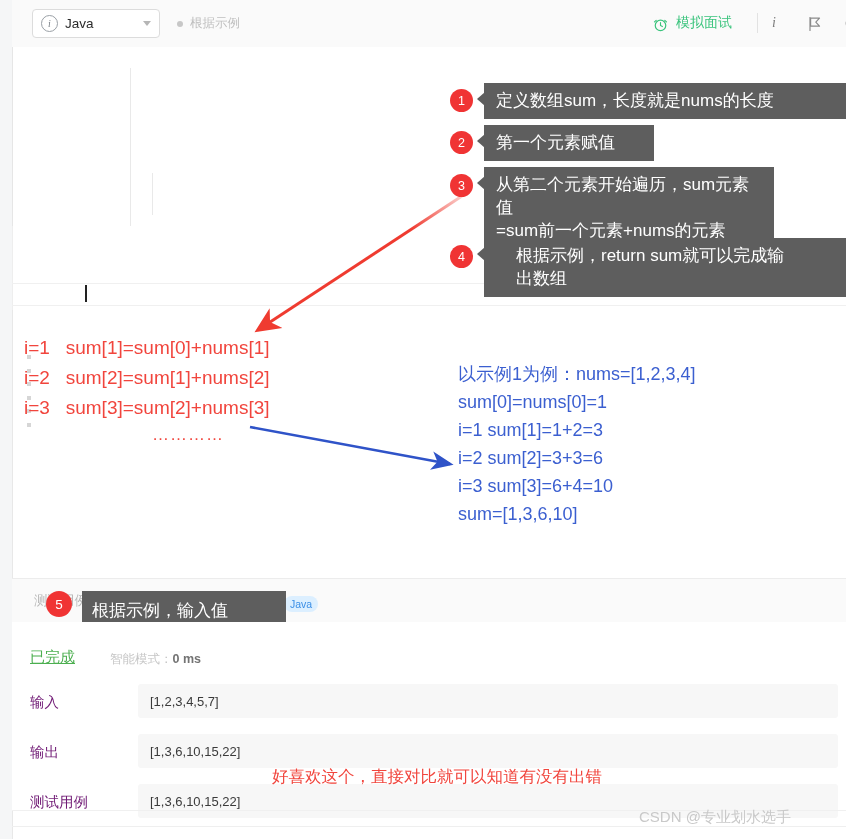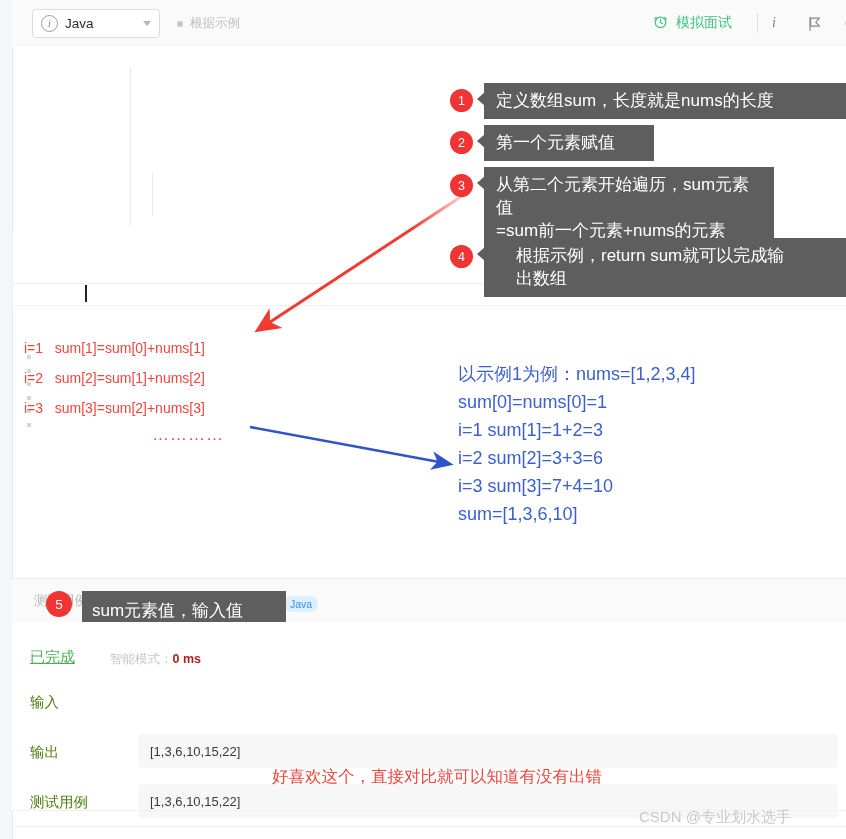--- a/index.html
+++ b/index.html
@@ -25,21 +25,21 @@
   #lang-icon{width:15px;height:15px;border-radius:50%;border:1.3px solid #9aa0a6;color:#7a8087;
     font-size:10px;font-style:italic;font-family:"Liberation Serif",serif;
     display:flex;align-items:center;justify-content:center;line-height:1;flex:0 0 auto;}
   #lang-label{margin-left:7px;font-size:13.5px;color:#2b2b2b;}
   #lang-caret{margin-left:auto;width:0;height:0;border-left:4.5px solid transparent;border-right:4.5px solid transparent;border-top:5px solid #b6b6b6;}
 
   #smart-mode{left:165px;top:15px;display:flex;align-items:center;}
   #smart-dot{width:6px;height:6px;border-radius:50%;background:#c7c7c7;}
   #smart-label{margin-left:7px;font-size:12.5px;color:#bfbfbf;}
 
-  #interview{left:641px;top:14px;display:flex;align-items:flex-start;font-family:Liberation Serif, serif;}
+  #interview{left:641px;top:14px;display:flex;align-items:flex-end;font-family:Liberation Serif, serif;}
   #clock-icon{width:15px;height:15px;position:relative;}
   #clock-icon svg{display:block;}
   #interview-label{margin-left:8px;font-size:14px;color:#3bc47d;}
   #tb-div{left:745px;top:13px;width:1px;height:20px;background:#e2e2e2;}
   #info-icon{left:760px;top:15px;font-size:14px;font-style:italic;color:#7d7d7d;font-family:"Liberation Serif",serif;}
   #flag-icon{left:796px;top:16px;}
   #undo-icon{left:832px;top:15px;}
 
   
   #editor{left:12px;top:47px;width:834px;height:263px;background:#fff;overflow:hidden;}
@@ -67,40 +67,40 @@
   #tip4{left:484px;top:238px;width:362px;padding-left:32px;}
   #bdg4{left:450px;top:245px;}
   #tip5{left:82px;top:591px;width:204px;height:41px;font-size:17px;line-height:29px;padding:5px 10px;}
   #tip5:before{display:none;}
   #bdg5{left:46px;top:591px;width:26px;height:26px;font-size:13.5px;}
 
   
   #arrows{left:0;top:0;width:846px;height:839px;pointer-events:none;}
 
   
-  #note-red{left:24px;top:333px;color:#f1453d;font-size:14px;line-height:30px;white-space:pre;
+  #note-red{left:24px;top:333px;color:#f1453d;font-size:19px;line-height:30px;white-space:pre;
       font-family:"Liberation Sans",sans-serif;}
   #note-dots{left:152px;top:425px;color:#f1453d;font-size:17px;letter-spacing:1px;}
   #note-blue{left:458px;top:360px;color:#3b5fd0;font-size:18px;line-height:28px;white-space:pre;}
 
   
   #console-top{left:12px;top:578px;width:834px;height:1px;background:#ececec;}
   #tabbar{left:12px;top:579px;width:834px;height:43px;background:#fafafa;border-bottom:1px solid #ececec;}
   .tab{position:absolute;top:13px;font-size:13.5px;color:#b8b8b8;}
   #tab0{left:22px;} #tab1{left:152px;}
   #lock-icon{left:272px;top:596px;}
   #beta{left:284px;top:596px;background:#dcefff;color:#3a8ee6;font-size:10.5px;
       border-radius:9px;padding:2px 6px;}
 
   #result{left:12px;top:622px;width:834px;height:189px;background:#fff;}
   #status{left:30px;top:648px;font-size:15px;color:#4caf50;}
   #runtime{left:110px;top:651px;font-size:12.5px;color:#c6c6c6;}
-  #runtime b{color:#b91c1c;font-weight:bold;}
-
-  .row-label{position:absolute;left:30px;font-size:14.5px;color:#4d7c0f;}
+  #runtime b{color:#737373;font-weight:bold;}
+
+  .row-label{position:absolute;left:30px;font-size:14.5px;color:#701a75;}
   .row-box{position:absolute;left:138px;width:700px;height:34px;background:#f7f7f7;
       border-radius:3px;display:flex;align-items:center;padding-left:12px;box-sizing:border-box;
       font-size:13px;color:#3a3a3a;}
 
   #note-bottom{left:272px;top:766px;color:#f1453d;font-size:16.5px;}
   #watermark{left:639px;top:808px;font-size:15px;color:#c9c9c9;}
   #wm-rule{left:12px;top:826px;width:834px;height:1px;background:#efefef;}
   #res-sep{left:12px;top:810px;width:834px;height:1px;background:#f0f0f0;}
 </style>
 </head>
@@ -198,46 +198,47 @@
 <div class="badge" id="bdg4">4</div>
 
 <div class="abs" id="note-red">i=1   sum[1]=sum[0]+nums[1]
 i=2   sum[2]=sum[1]+nums[2]
 i=3   sum[3]=sum[2]+nums[3]</div>
 <div class="abs" id="note-dots">…………</div>
 <div class="abs" id="note-blue">以示例1为例：nums=[1,2,3,4]
 sum[0]=nums[0]=1
 i=1 sum[1]=1+2=3
 i=2 sum[2]=3+3=6
-i=3 sum[3]=7+4=10
+i=3 sum[3]=6+4=10
 sum=[1,3,6,10]</div>
 
 <div class="abs" id="console-top"></div>
 <div class="abs" id="tabbar">
   <div class="tab" id="tab0">测试用例</div>
   <div class="tab" id="tab1">代码执行器</div>
 </div>
 <div class="abs" id="lock-icon">
   <svg width="11" height="13" viewBox="0 0 11 13">
     <path d="M3 5.4 V3.6 a2.5 2.5 0 0 1 5 0 V5.4" fill="none" stroke="#c98a2b" stroke-width="1.3"></path>
     <rect x="1.3" y="5.4" width="8.4" height="6.5" rx="1.1" fill="#d8941f"></rect>
   </svg>
 </div>
 <div class="abs" id="beta">Java</div>
 
-<div class="tip" id="tip5">sum元素值，输入值</div>
+<div class="tip" id="tip5">根据示例，输入值</div>
 <div class="badge" id="bdg5">5</div>
 
 <div class="abs" id="result">
   <div class="abs" id="status" style="left:18px;top:26px;text-decoration:underline;">已完成</div>
   <div class="abs" id="runtime" style="left:98px;top:29px;">
     <span>智能模式：</span><b>0 ms</b>
   </div>
 
   <div class="row-label" style="left:18px;top:71px;">输入</div>
+  <div class="row-box" style="left:126px;top:62px;">[1,2,3,4,5,7]</div>
 
   <div class="row-label" style="left:18px;top:121px;">输出</div>
   <div class="row-box" style="left:126px;top:112px;">[1,3,6,10,15,22]</div>
 
   <div class="row-label" style="left:18px;top:171px;">测试用例</div>
   <div class="row-box" style="left:126px;top:162px;">[1,3,6,10,15,22]</div>
 </div>
 
 <div class="abs" id="res-sep"></div>
 <div class="abs" id="note-bottom">好喜欢这个，直接对比就可以知道有没有出错</div>

